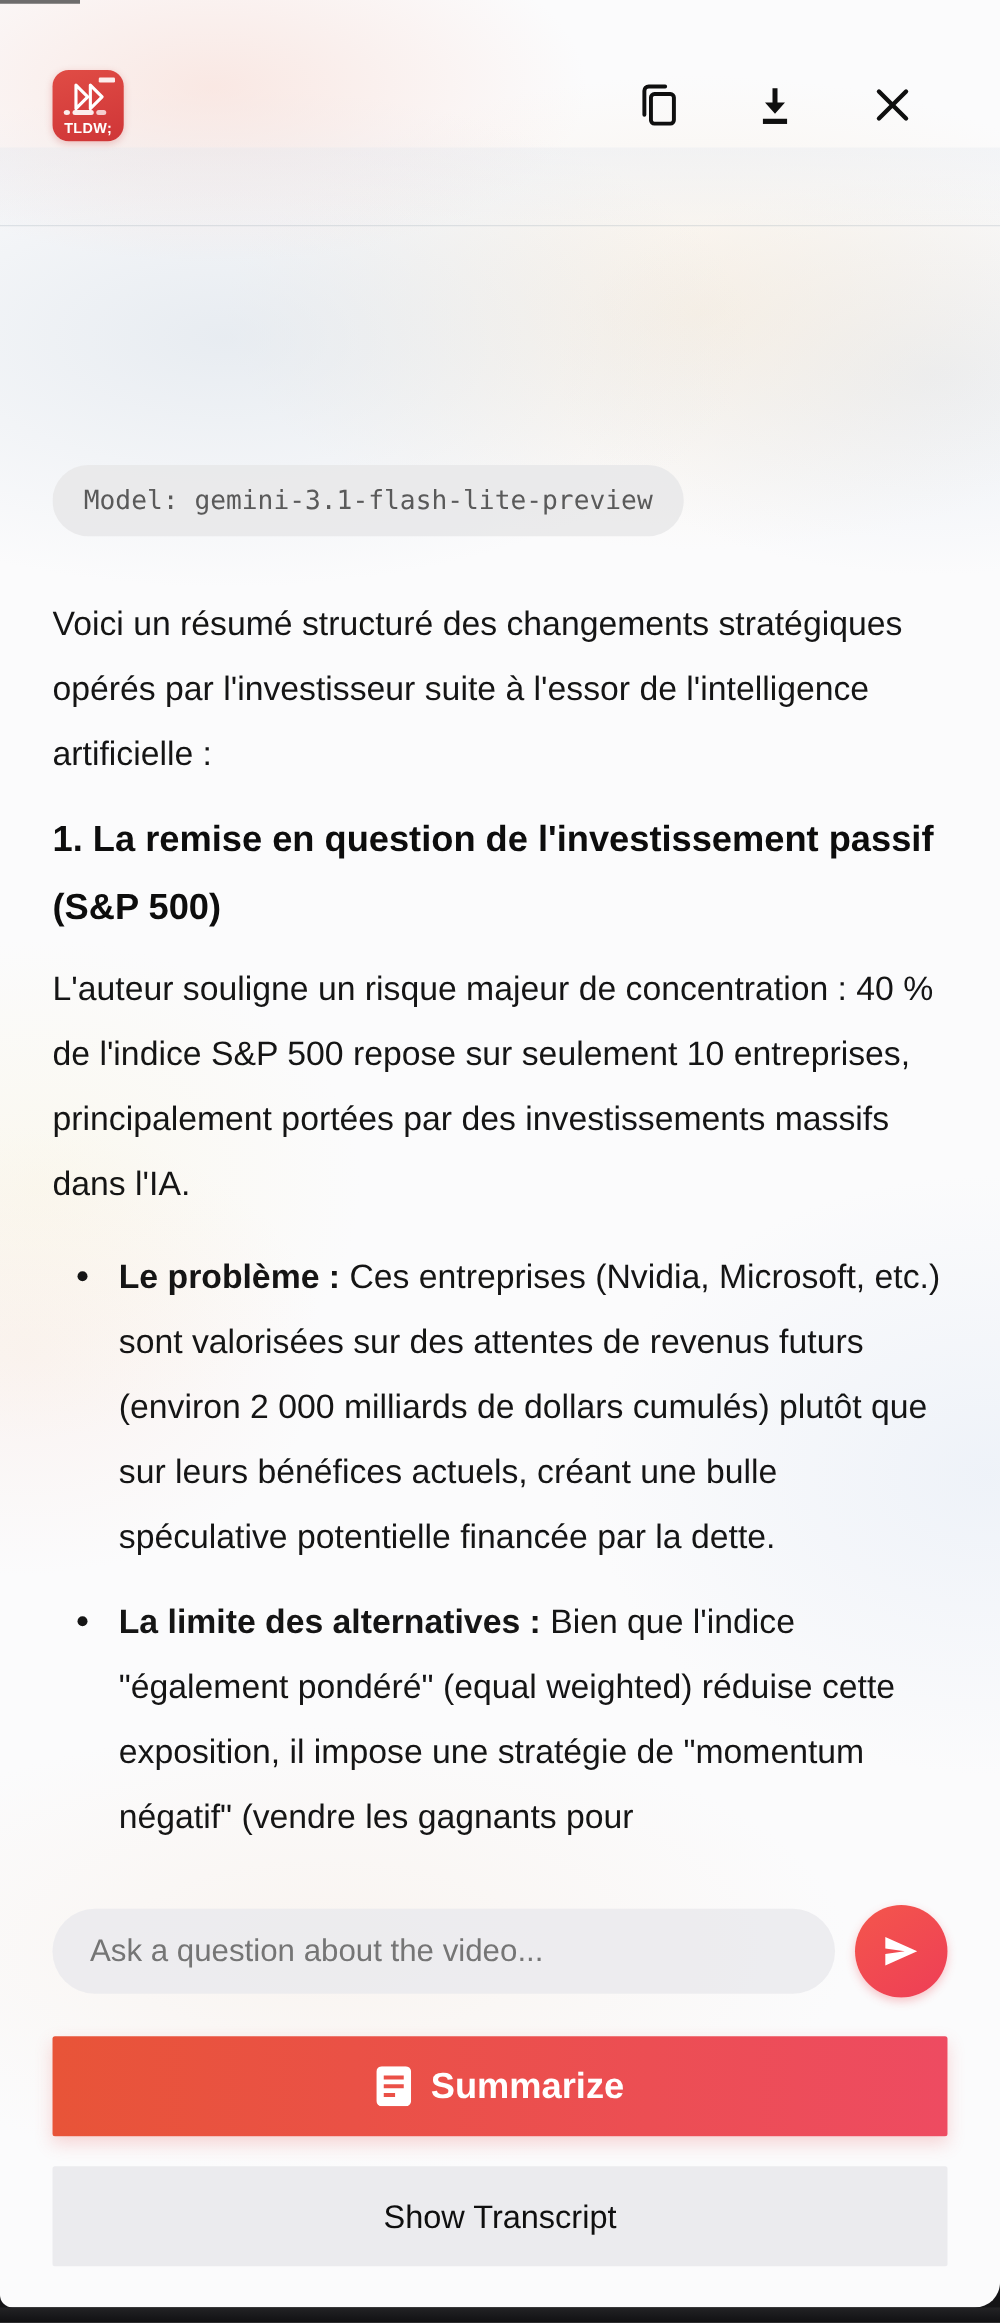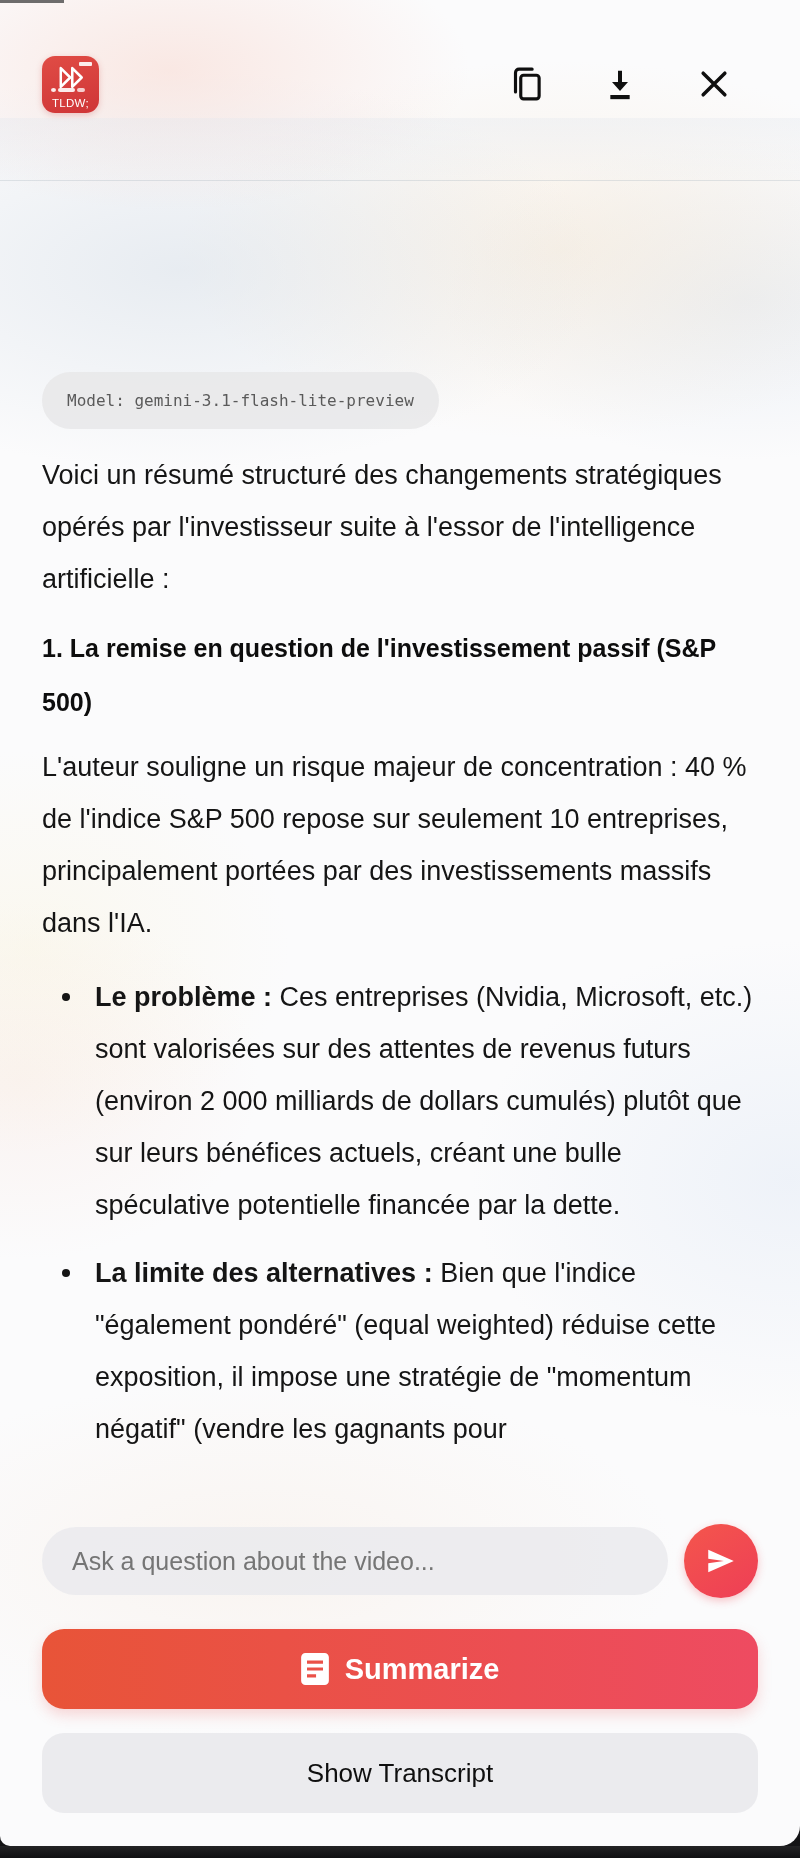--- a/index.html
+++ b/index.html
@@ -39,36 +39,36 @@
                         background:#fff; opacity:.9; border-radius:1px; }
   .app-icon .chevrons { position:absolute; top:10px; left:50%; transform:translateX(-46%); }
   .app-icon .mini-row { position:absolute; left:9px; bottom:21px; width:38px; height:4px;
                         display:flex; gap:2px; align-items:center; }
   .app-icon .mini-row i { display:block; background:#fff; opacity:.9; height:4px;
                           border-radius:2px; }
   .app-icon .mini-row i.dot { width:5px; border-radius:50%; }
   .app-icon .mini-row i.bar1 { width:17px; }
   .app-icon .mini-row i.bar2 { width:8px; opacity:.75; }
   .app-icon .label { position:absolute; bottom:4px; width:100%; text-align:center;
-                     font-weight:400; font-size:11.5px; letter-spacing:.3px; color:#fff; }
+                     font-weight:700; font-size:11.5px; letter-spacing:.3px; color:#fff; }
   .title { margin-left:22px; font-size:32px; font-weight:700; color:#060606;
            letter-spacing:.2px; flex:0 0 auto; }
   .header .spacer { flex:1; }
   .icon-btn { width:44px; height:44px; display:flex; align-items:center; justify-content:center;
               background:transparent; border:none; cursor:pointer; margin-left:50px; }
 
   
   .content { position:absolute; top:372px; left:42px; width:716px; height:1140px;
              overflow:hidden; color:#151515; }
   .model-badge { display:inline-block; height:57px; line-height:57px; padding:0 25px;
                  background:rgba(231,231,233,0.85); border-radius:29px;
-                 font-family:"DejaVu Sans Mono", monospace; font-size:16px; color:#5a5a5a;
-                 margin-bottom:20px; white-space:nowrap; }
+                 font-family:"DejaVu Sans Mono", monospace; font-size:21px; color:#5a5a5a;
+                 margin-bottom:44px; white-space:nowrap; }
   .content p { font-size:27px; line-height:52px; margin:0 0 16px; }
-  .content h3 { font-size:25px; line-height:54px; font-weight:700; color:#0d0d0d;
+  .content h3 { font-size:29px; line-height:54px; font-weight:700; color:#0d0d0d;
                 margin:10px 0 12px; }
   .bullets { list-style:none; margin-top:22px; }
   .bullets li { position:relative; padding-left:53px; font-size:27px; line-height:52px;
                 margin-bottom:16px; }
   .bullets li::before { content:""; position:absolute; left:20px; top:22px;
                         width:8px; height:8px; border-radius:50%; background:#151515; }
   .bullets .lead { font-weight:700; }
 
   
   .ask-row { position:absolute; top:1524px; left:42px; width:716px; height:74px;
@@ -77,21 +77,21 @@
                border-radius:34px; background:rgba(234,234,237,0.85);
                padding:0 30px; font-size:25px; color:#222;
                font-family:"Liberation Sans", sans-serif; }
   .ask-input::placeholder { color:#757575; }
   .send-btn { width:74px; height:74px; border-radius:50%; border:none; cursor:pointer;
               margin-left:16px; flex:0 0 auto;
               background:linear-gradient(145deg,#f4564c 0%, #ee3e56 100%);
               display:flex; align-items:center; justify-content:center;
               box-shadow:0 3px 8px rgba(238,70,80,0.3); }
   .big-btn { position:absolute; left:42px; width:716px; height:80px; border:none;
-             border-radius:22px; cursor:pointer; display:flex; align-items:center;
+             border-radius:2px; cursor:pointer; display:flex; align-items:center;
              justify-content:center; gap:16px;
              font-family:"Liberation Sans", sans-serif; }
   .summarize-btn { top:1629px; color:#fff; font-size:29px; font-weight:700;
                    background:linear-gradient(90deg,#e85438 0%, #ee4b61 100%);
                    box-shadow:0 6px 14px rgba(230,80,80,0.22); }
   .transcript-btn { top:1733px; color:#0f0f0f; font-size:26px; font-weight:400;
                     background:rgba(233,233,236,0.9);justify-content:center; }
 
   .page-behind { position:absolute; left:0; bottom:0; width:800px; height:12px;
                  background:linear-gradient(#232325,#101012); }

